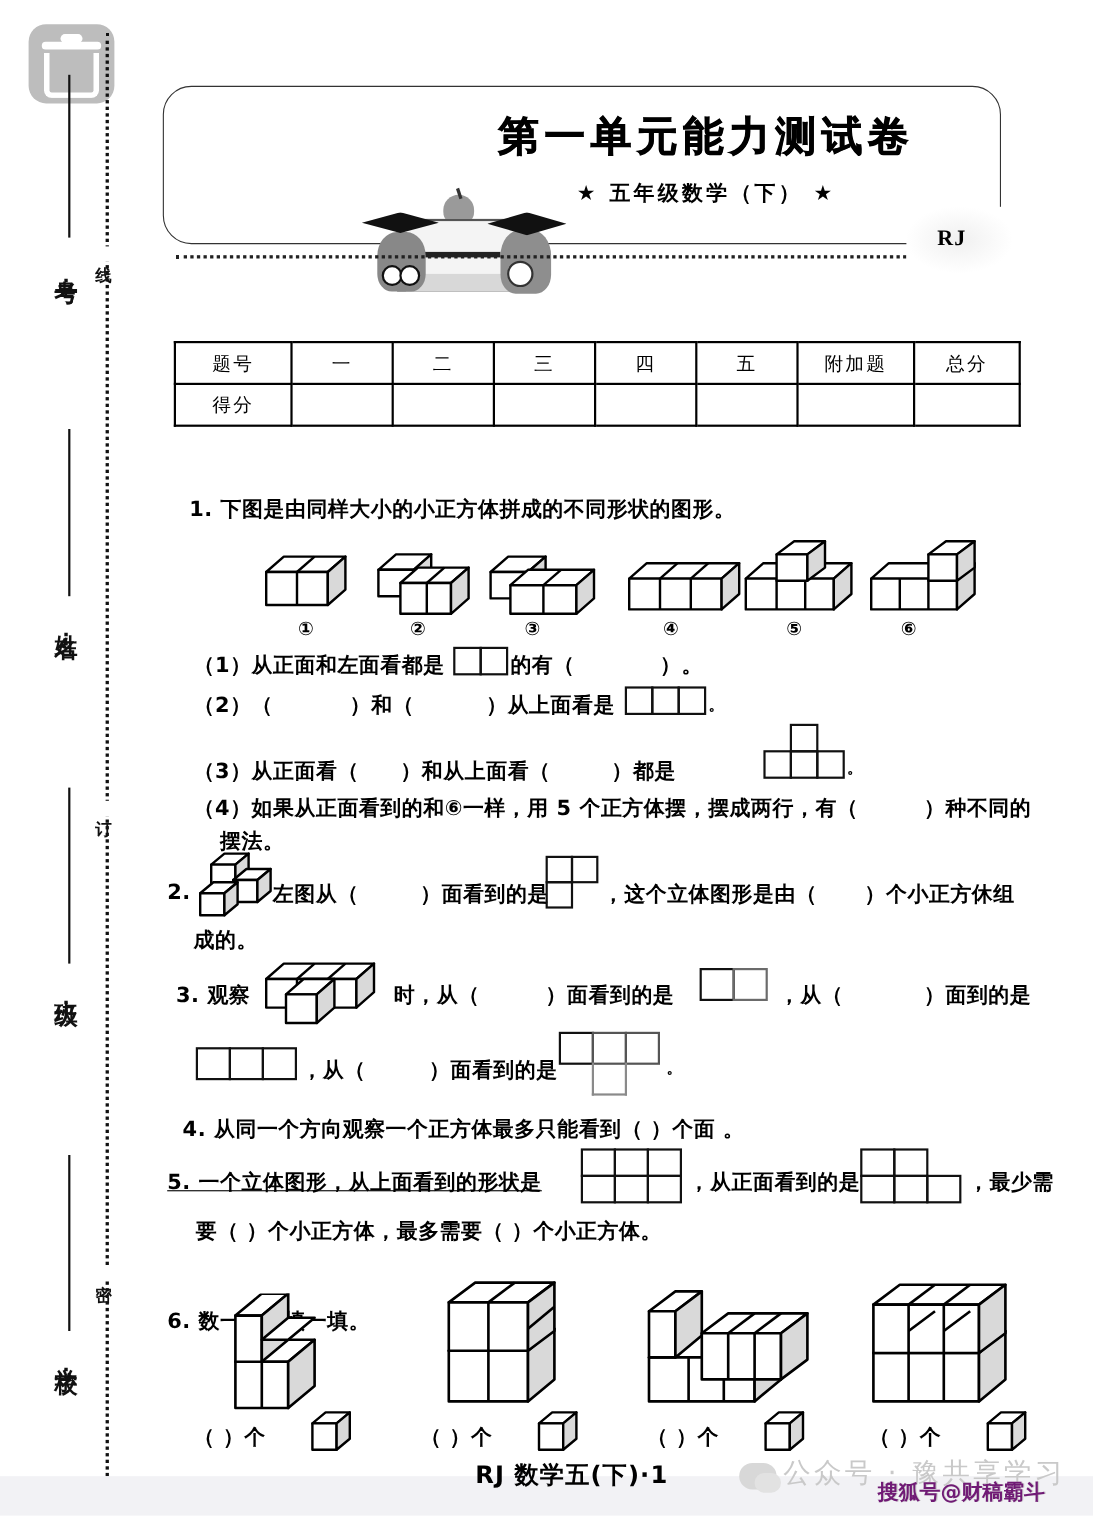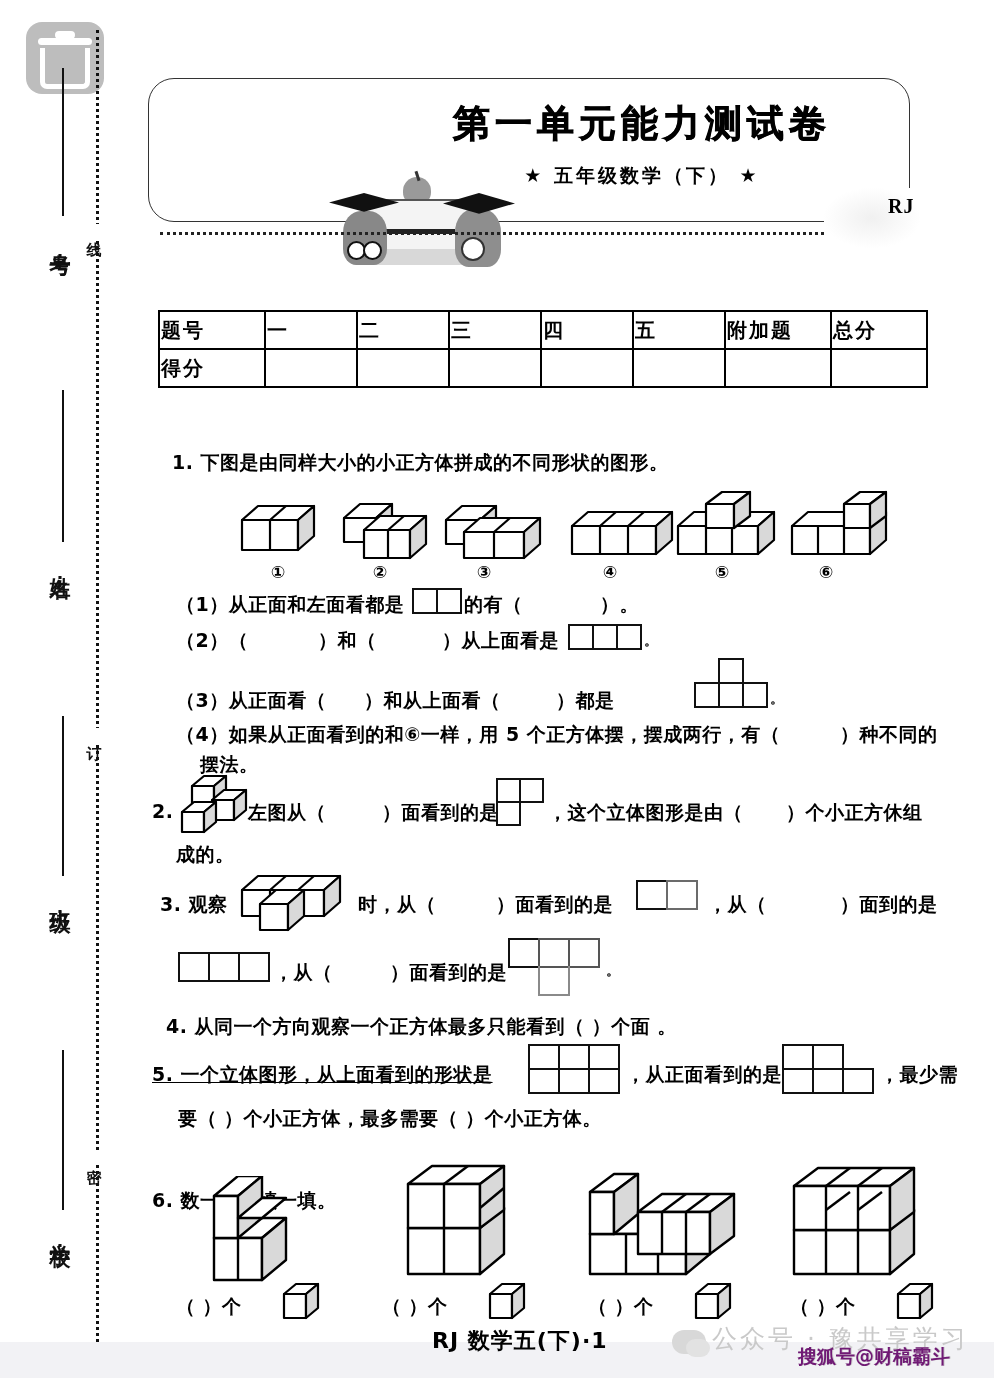--- a/index.html
+++ b/index.html
@@ -69,22 +69,22 @@
   }
   .banner-sub{
     position:absolute;left:258px;top:84px;width:470px;text-align:center;
     font-size:19px;font-weight:700;letter-spacing:3px;
   }
   .dotted-rule{
     position:absolute;left:160px;top:232px;width:700px;height:0;
     border-top:3px dotted #222;
   }
   .rj-badge{
-    position:absolute;left:852px;top:195px;font-size:20px;font-weight:900;
-    font-family:"Liberation Serif",serif;letter-spacing:1px;margin-left:36px;
+    position:absolute;left:852px;top:206px;font-size:20px;font-weight:900;
+    font-family:"Liberation Serif",serif;letter-spacing:1px;
   }
   .rj-glow{
     position:absolute;left:824px;top:188px;width:96px;height:60px;
     background:radial-gradient(ellipse at center,#f0f0f0 0%,#ffffff 72%);
   }
   
   .mascot{position:absolute;left:172px;top:92px;width:200px;height:116px;}
   .mascot .board{position:absolute;left:40px;top:28px;width:112px;height:62px;background:#f4f4f4;border:2px solid #555;}
   .mascot .board-line{position:absolute;left:58px;top:58px;width:76px;height:5px;background:#222;}
   .mascot .board-bar{position:absolute;left:48px;top:78px;width:96px;height:16px;background:#d8d8d8;}
@@ -105,22 +105,22 @@
     position:absolute;left:150px;top:275px;width:780px;text-align:center;
     font-size:20px;font-weight:700;letter-spacing:1.5px;
   }
 
   
   .score-table{
     position:absolute;left:158px;top:310px;width:770px;
     border-collapse:collapse;
   }
   .score-table td{
-    border:2px solid #000;height:34px;text-align:left;
-    font-size:20px;font-weight:700;letter-spacing:2px;
+    border:2px solid #000;height:34px;text-align:center;
+    font-size:17px;font-weight:400;letter-spacing:2px;
   }
 
   
   .sec-head{
     position:absolute;font-size:20px;font-weight:900;letter-spacing:1px;
   }
   .q-line{
     position:absolute;font-size:19px;font-weight:700;letter-spacing:0.5px;
     white-space:nowrap;
   }

